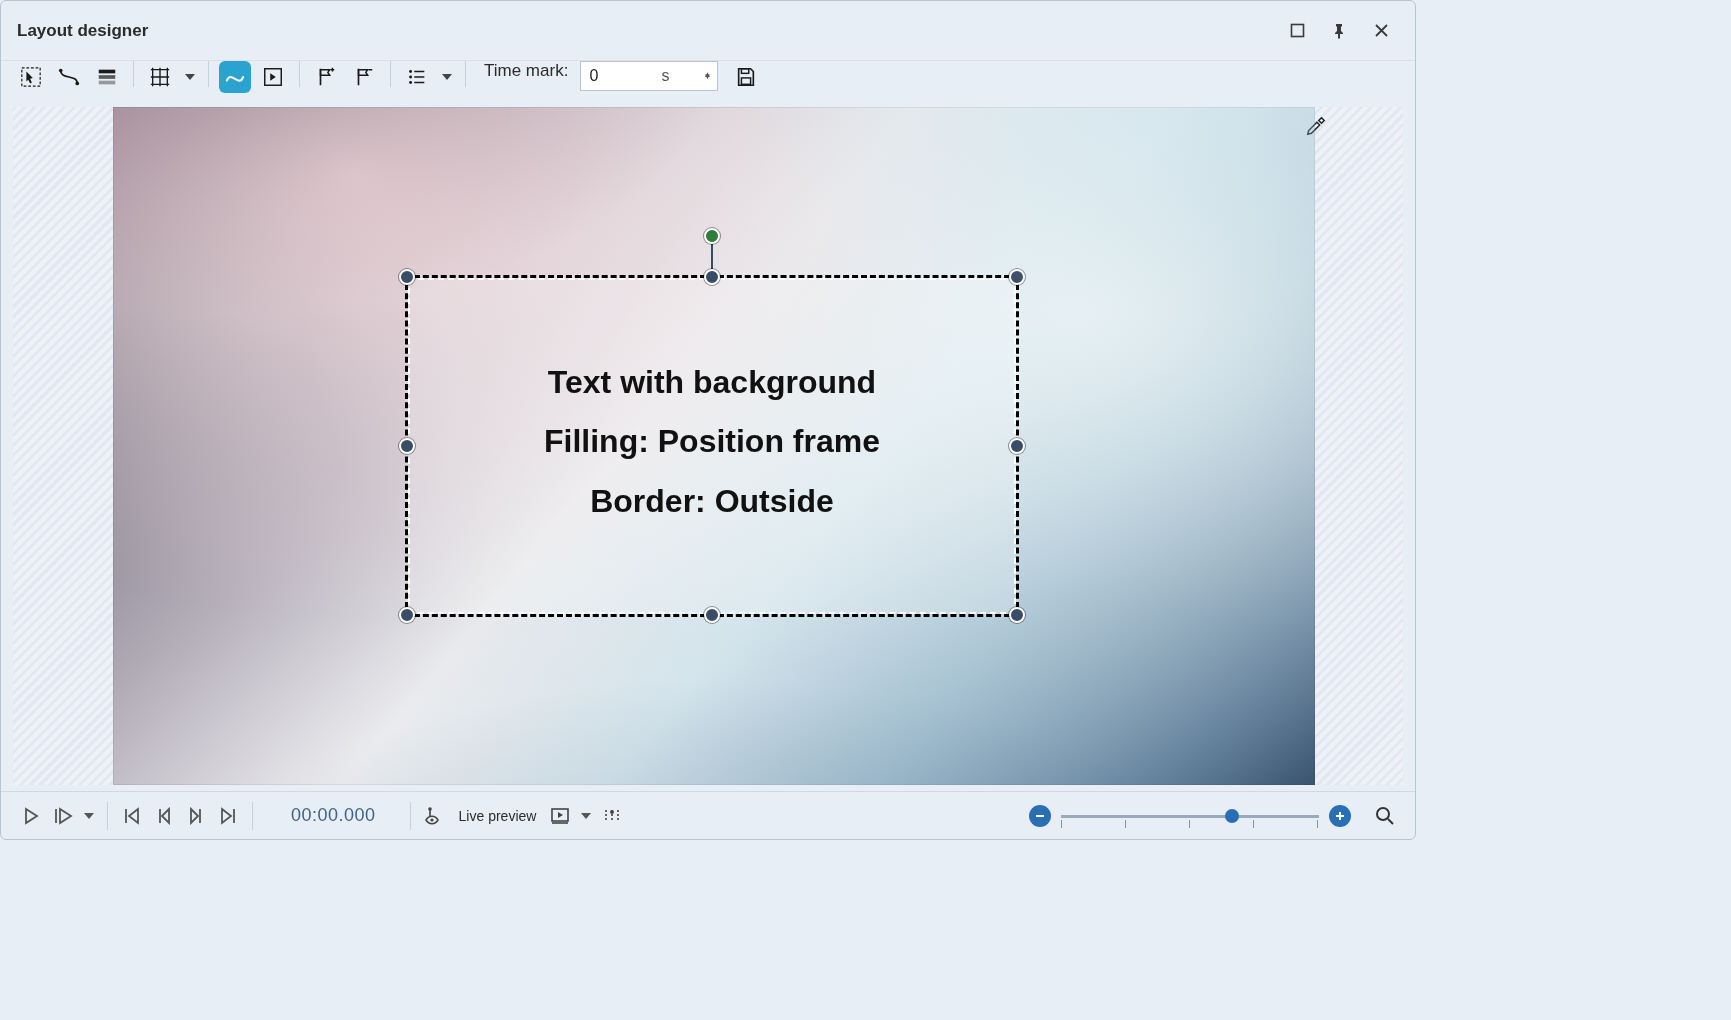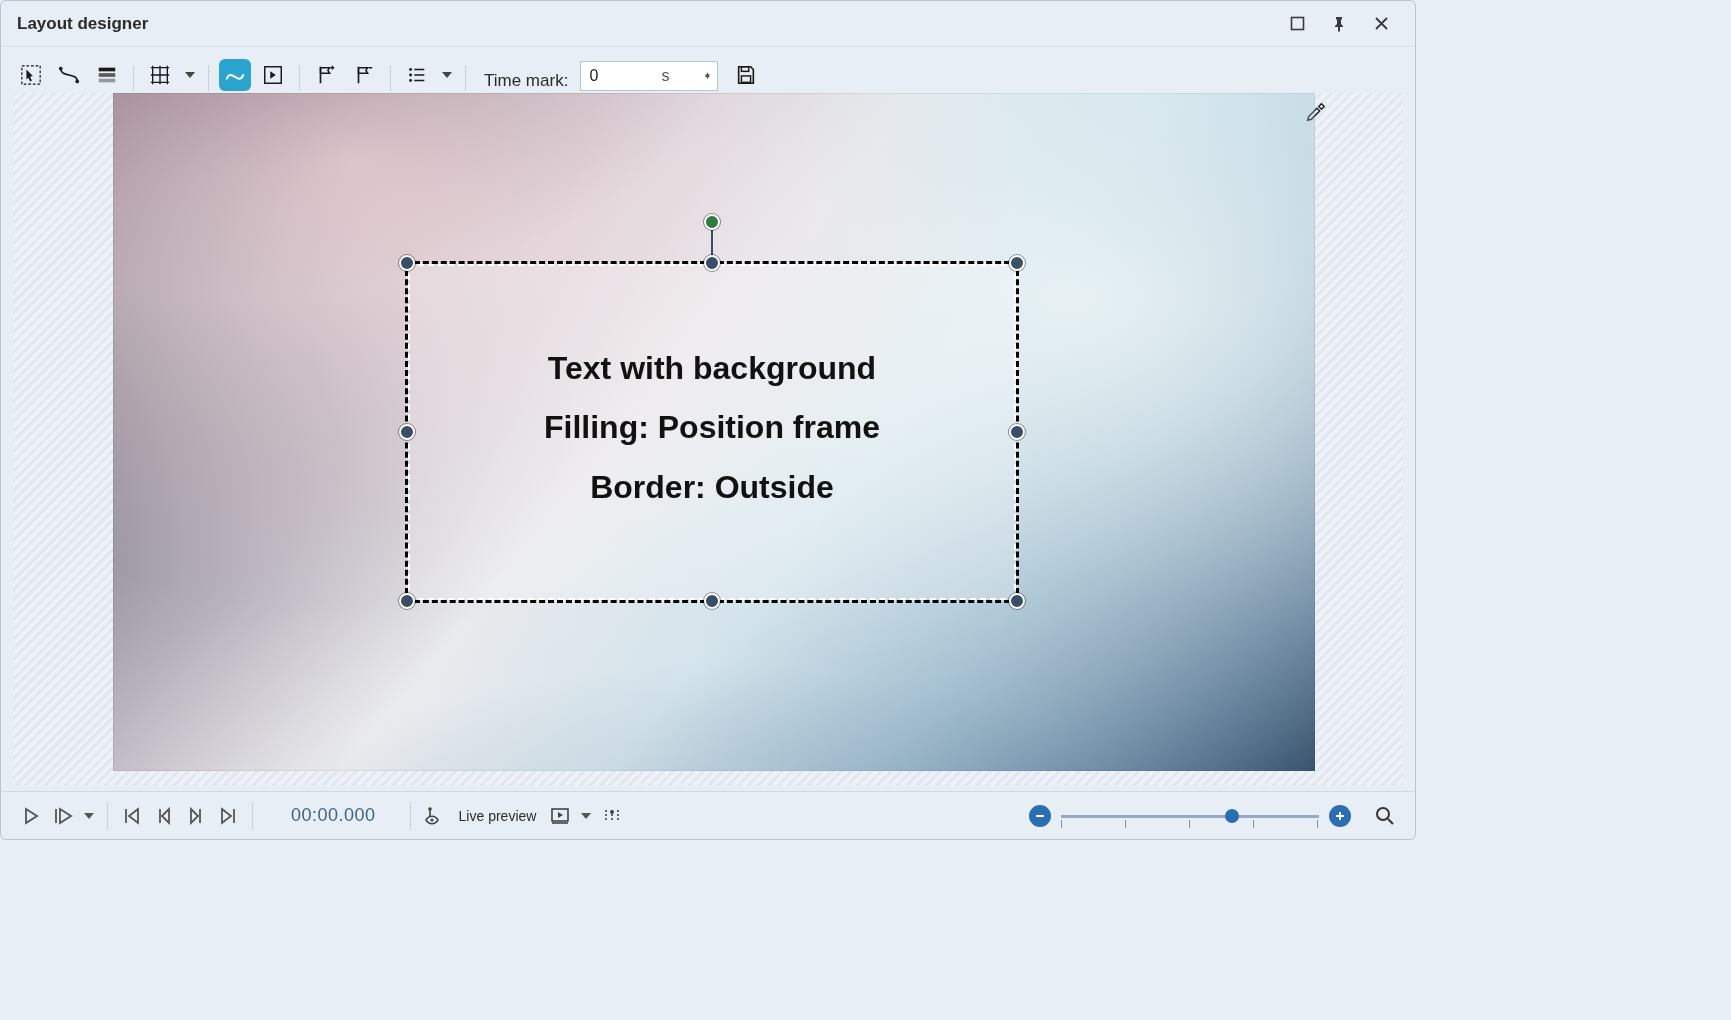--- a/index.html
+++ b/index.html
@@ -10,21 +10,21 @@
   height: 840px;
   overflow: hidden;
   border: 1px solid #b8c4d4;
   border-radius: 6px;
   display: flex;
   flex-direction: column;
 }
 
 
 .titlebar {
-  height: 46px;
+  height: 60px;
   display: flex;
   align-items: center;
   padding: 12px 16px;
   border-bottom: 1px solid rgba(0,0,0,0.06);
 }
 .titlebar .title {
   font-size: 17px;
   font-weight: 600;
   color: #2b2b2b;
 }
@@ -34,21 +34,21 @@
   display: flex; align-items: center; justify-content: center;
   margin-left: 6px;
   color: #3a3a3a;
   border-radius: 4px;
 }
 
 
 .toolbar {
   height: 44px;
   display: flex;
-  align-items: flex-end;
+  align-items: flex-start;
   padding: 0 14px;
   gap: 6px;
 }
 .tbtn {
   width: 32px; height: 32px;
   display: flex; align-items: center; justify-content: center;
   border-radius: 4px;
   color: #1a1a1a;
   cursor: pointer;
 }

